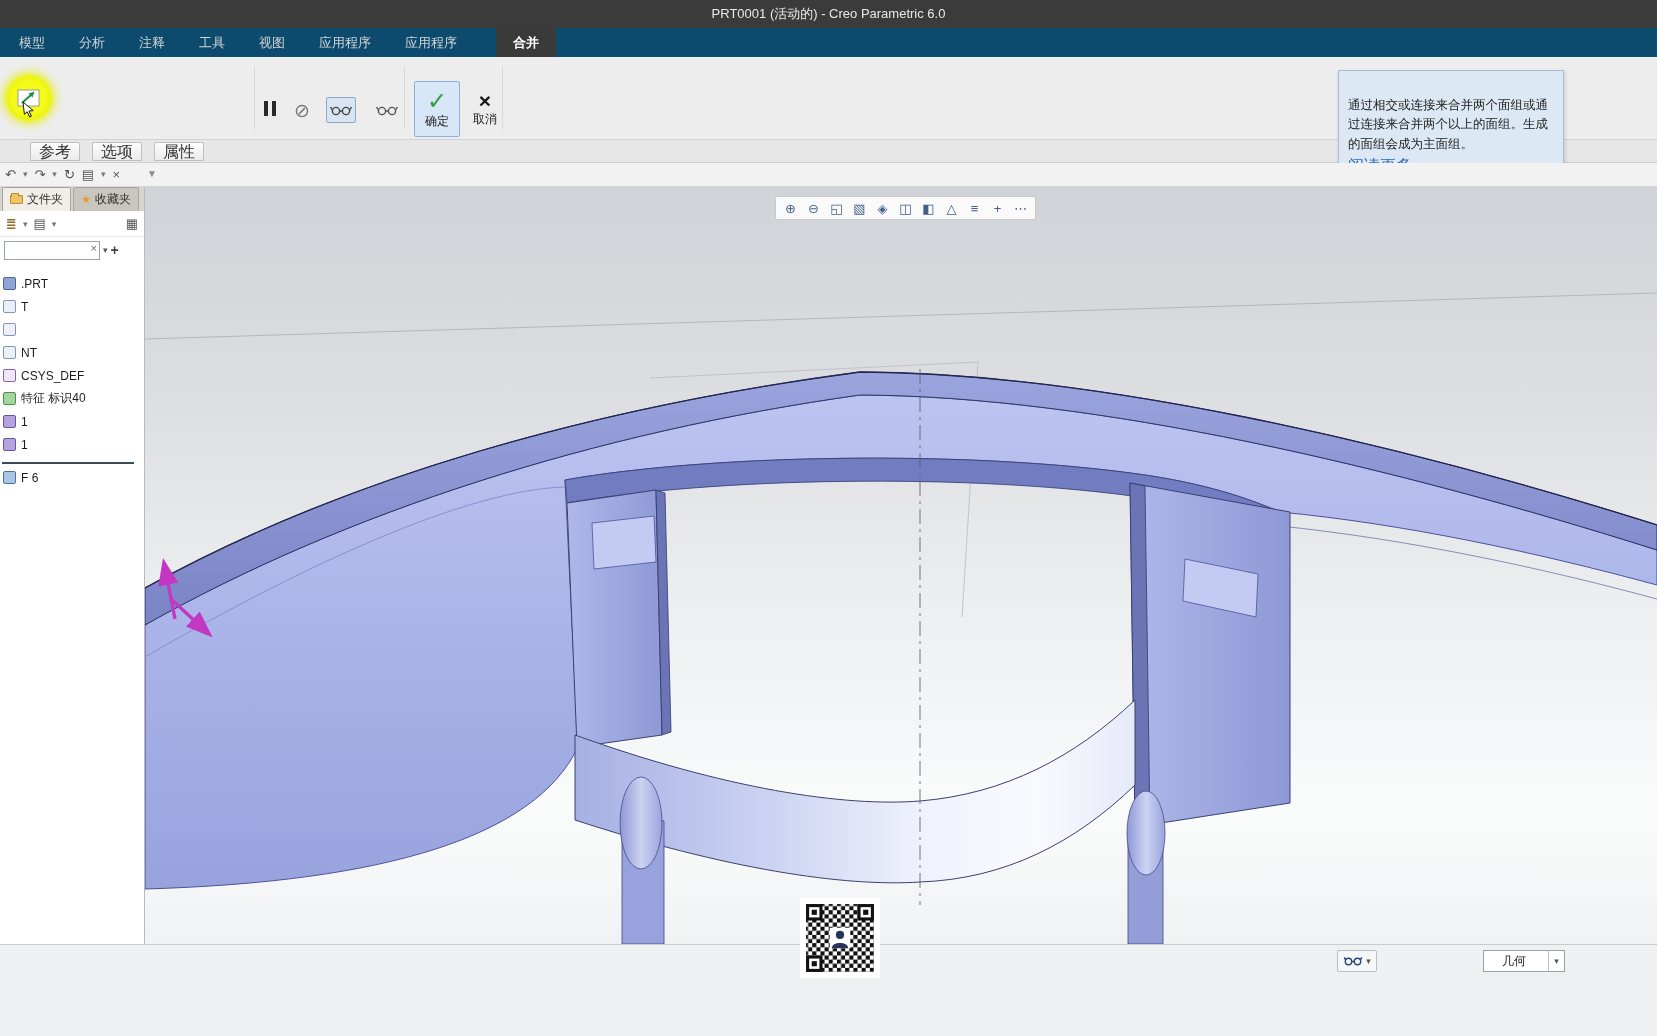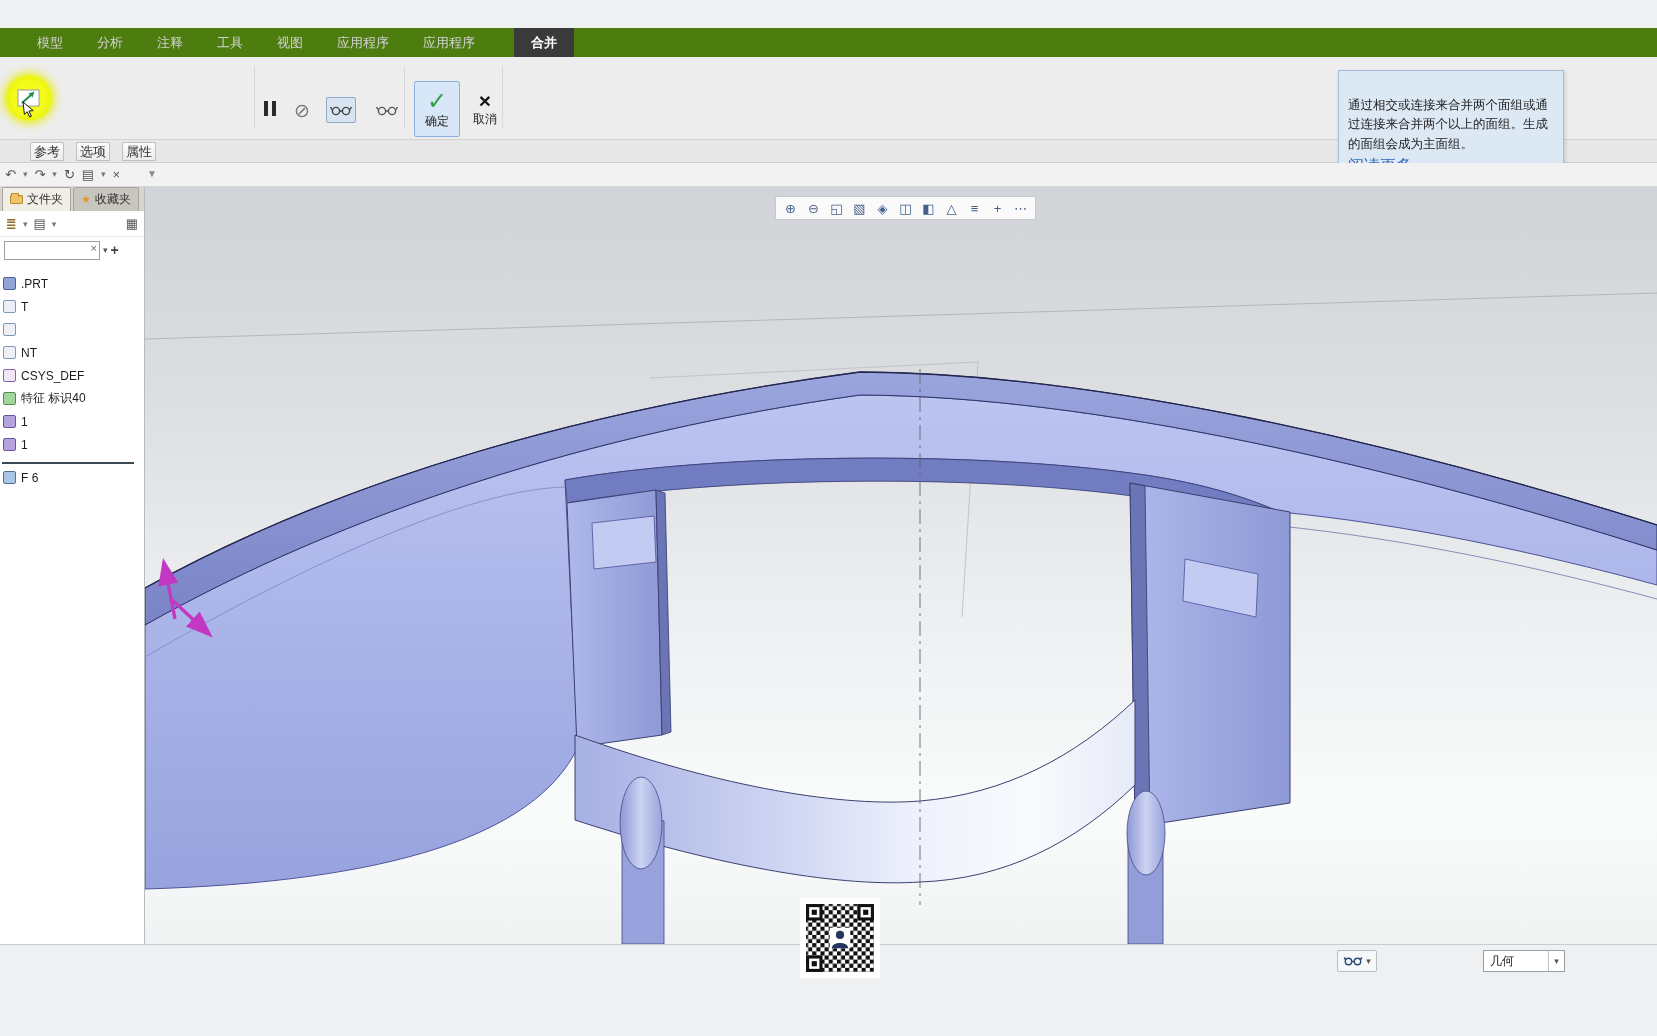--- a/index.html
+++ b/index.html
@@ -6,21 +6,21 @@
   body {width:1657px;height:1036px;overflow:hidden;background:#eef0f2;
         font-family:"Liberation Sans","DejaVu Sans",sans-serif;}
   #app {position:relative;width:1657px;height:1036px;}
   .abs {position:absolute;}
 
   
   .titlebar {left:0;top:0;width:1657px;height:28px;background:#3b3b3b;color:#e8e8e8;
              font-size:13px;display:flex;align-items:center;justify-content:center;}
 
   
-  .tabbar {left:0;top:28px;width:1657px;height:29px;background:#4d7c0f;display:flex;padding-left:20px;}
+  .tabbar {left:0;top:28px;width:1657px;height:29px;background:#0c4a6e;display:flex;padding-left:2px;}
   .rtab {padding:0 17px;line-height:29px;font-size:13px;color:#d2d2d2;cursor:default;white-space:nowrap;}
   .rtab.active {background:#3a3a3a;color:#fff;margin-left:22px;font-weight:bold;}
 
   
   .ribbon {left:0;top:57px;width:1657px;height:83px;background:#ededee;border-bottom:1px solid #d2d2d2;}
   .hl-circle {left:6px;top:18px;width:46px;height:46px;border-radius:50%;
               background:radial-gradient(circle,#f4fa1a 50%,#dce800 100%);
               box-shadow:0 0 9px 3px rgba(232,240,0,.85);display:flex;align-items:center;justify-content:center;}
   .vsep {top:10px;height:62px;width:1px;background:#d6d6d6;}
   .dash-controls {left:262px;top:40px;display:flex;align-items:center;gap:16px;}
@@ -30,21 +30,21 @@
   .tgl.pressed {background:#d8e4f2;border:1px solid #8fa8c4;}
   .okcancel {left:414px;top:24px;display:flex;gap:2px;}
   .btn-ok,.btn-cancel {width:46px;height:56px;display:flex;flex-direction:column;align-items:center;justify-content:center;font-size:12px;color:#222;}
   .btn-ok {background:#d8e7f8;border:1px solid #8ab1de;border-radius:2px;}
   .ok-check {font-size:24px;font-weight:bold;color:#2f9e44;line-height:1;}
   .cancel-x {font-size:21px;font-weight:900;color:#151515;line-height:1;}
 
   
   .paneltabs {left:0;top:140px;width:1657px;height:23px;background:#e7e7e8;border-bottom:1px solid #cfcfcf;
               display:flex;gap:12px;padding:2px 0 0 30px;}
-  .ptab {width:34px;height:19px;line-height:18px;text-align:center;font-size:13px;color:#333;
+  .ptab {width:50px;height:19px;line-height:18px;text-align:center;font-size:16px;color:#333;
          background:linear-gradient(#fcfcfc,#ececec);border:1px solid #c0c0c0;border-radius:2px 2px 0 0;}
 
   
   .quickbar {left:0;top:163px;width:1657px;height:24px;background:#f2f2f3;border-bottom:1px solid #d8d8d8;
              display:flex;align-items:center;padding-left:5px;gap:7px;font-size:13px;color:#555;}
   .qico {line-height:1;cursor:default;}
   .qico.caret {font-size:9px;color:#777;}
   .qfilter {position:absolute;left:147px;top:5px;font-size:10px;color:#8a8a8a;}
 
   
@@ -86,32 +86,35 @@
              background:linear-gradient(180deg,#d0d3d7 0%,#dcdee1 28%,#eceef0 55%,#fafbfb 82%,#f1f2f3 100%);}
   .gtoolbar {left:630px;top:9px;height:24px;display:flex;align-items:center;gap:2px;padding:0 4px;
              background:rgba(252,252,252,.95);border:1px solid #c9c9c9;border-radius:2px;}
   .gico {width:21px;height:20px;display:flex;align-items:center;justify-content:center;font-size:13px;color:#44608a;cursor:default;}
 
   
   .statusbar {left:0;top:944px;width:1657px;height:92px;background:#eef0f2;border-top:1px solid #c8cbce;}
   .findbtn {left:1337px;top:5px;width:40px;height:22px;display:flex;align-items:center;justify-content:center;gap:3px;
             background:#f6f7f8;border:1px solid #b9bec4;border-radius:2px;}
   .findbtn .c {font-size:9px;color:#555;}
-  .combo {left:1483px;top:5px;width:82px;height:22px;background:#fff;border:1px solid #98a0a8;display:flex;align-items:center;}
+  .combo {left:1483px;top:5px;width:82px;height:22px;background:#fff;border:1px solid #98a0a8;display:flex;align-items:center;padding-left:12px;}
   .combo .val {flex:1;padding-left:6px;font-size:12px;color:#222;}
   .combo .cbox {width:16px;height:100%;border-left:1px solid #c0c5ca;display:flex;align-items:center;justify-content:center;font-size:9px;color:#555;}
 
   
   .qr {left:800px;top:898px;width:80px;height:80px;background:#fff;padding:4px;z-index:40;}
 </style>
 </head>
 <body>
 
 <div id="app">
 
+  <div class="abs titlebar">
+    <span>PRT0001 (活动的) - Creo Parametric 6.0</span>
+  </div>
 
   <div class="abs tabbar">
     <span class="rtab">模型</span>
     <span class="rtab">分析</span>
     <span class="rtab">注释</span>
     <span class="rtab">工具</span>
     <span class="rtab">视图</span>
     <span class="rtab">应用程序</span>
     <span class="rtab">应用程序</span>
     <span class="rtab active">合并</span>

